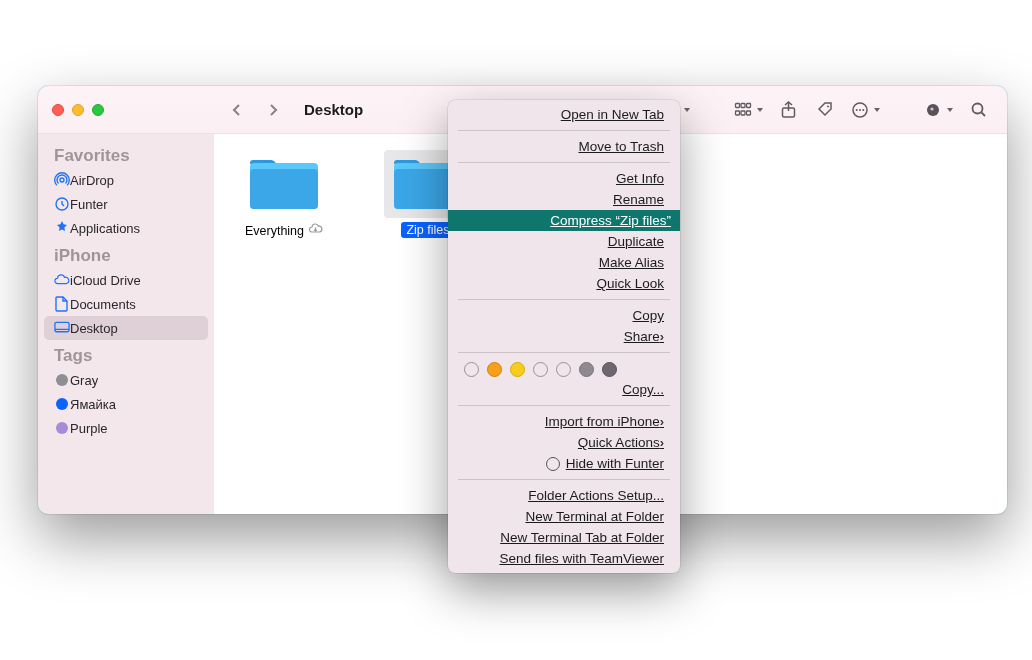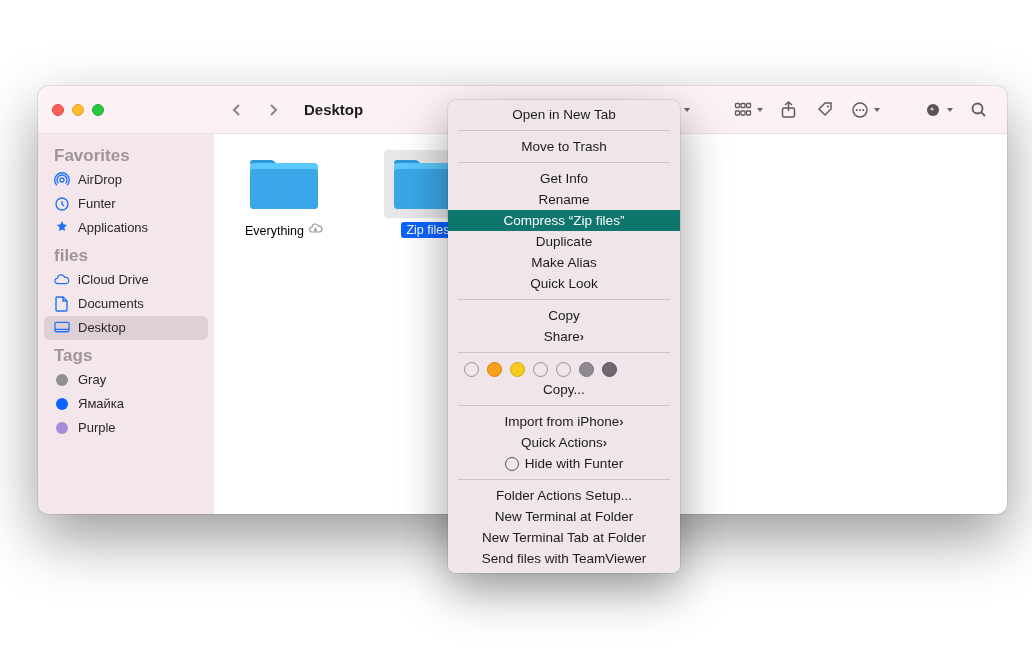--- a/index.html
+++ b/index.html
@@ -43,21 +43,21 @@
   .tbtn.group { width:auto; padding:0 4px; gap:2px;}
   .tbtn svg { display:block; }
   .tbtn.caret::after{ content:""; margin-left:3px; border-left:3.5px solid transparent; border-right:3.5px solid transparent; border-top:4.5px solid #6b6269;}
   .sidebar {
     position:absolute; left:0; top:48px; bottom:0; width:176px;
     background:#f3e7ec;
     padding:6px 6px;
     overflow:hidden;
   }
   .section-label { color:#a0949a; font-size:17px; font-weight:600; padding:6px 10px 2px;}
-  .sb-item { display:flex; align-items:flex-start; gap:8px; padding:4px 10px; border-radius:5px; color:#2a272a; }
+  .sb-item { display:flex; align-items:center; padding:4px 10px; border-radius:5px; color:#2a272a; }
   .sb-item.sel { background:#dfd0d7;}
   .sb-icon { width:16px; height:16px; flex:0 0 16px; display:flex; align-items:center; justify-content:center; color:#2073f7; }
   .tag-dot{ width:12px;height:12px;border-radius:50%; }
   .content {
     position:absolute; left:176px; top:48px; right:0; bottom:0;
     background:#fff; padding:16px 18px;
     display:flex; gap:40px; align-items:flex-start;
   }
   .folder { width:104px; display:flex; flex-direction:column; align-items:center; gap:4px; }
   .folder-box { width:88px; height:68px; display:flex; align-items:center; justify-content:center; border-radius:4px; }
@@ -69,21 +69,21 @@
     position:absolute;
     left:448px; top:100px;
     width:232px;
     background:#efe5eb;
     border-radius:7px;
     box-shadow: 0 18px 48px rgba(0,0,0,.38), 0 0 0 .5px rgba(0,0,0,.15);
     padding:4px 0;
     z-index:50;
     font-size:13.5px;
   }
-  .ctx-item { padding:3px 16px; display:flex; align-items:center; justify-content:center; color:#1c1b1c;}
+  .ctx-item { padding:3px 16px; display:flex; align-items:center; justify-content:flex-end; color:#1c1b1c;text-decoration:underline;}
   .ctx-item.hl { background:#0f766e; color:#fff; padding:3px 9px;}
   .ctx-sep { height:1px; background:rgba(0,0,0,.15); margin:5px 10px; }
   .ctx-arrow { font-size:13px; color:#3a383a; }
   .ctx-tags { padding:4px 16px 2px; display:flex; gap:8px; }
   .tcircle { width:15px; height:15px; border-radius:50%; border:1.3px solid #9a9095; }
   .tc-orange{ background:#f6a01b; border-color:#d68200;}
   .tc-yellow{ background:#f6cc1d; border-color:#d4ad0a;}
   .tc-gray{ background:#8f8990; border-color:#7a737a;}
   .tc-lead{ background:#6f6770; border-color:#595259;}
   .funter { width:14px;height:14px;border-radius:50%; border:1.5px solid #555; margin-right:6px; flex:0 0 14px;}
@@ -192,21 +192,21 @@
         <span class="ell">Funter</span>
       </div>
       <div class="sb-item">
         <div class="sb-icon">
           <svg width="16" height="16" viewBox="0 0 16 16" fill="#2073f7">
             <path d="M8 1l1.6 3.2L13 5l-2.6 2.5.6 3.6L8 9.4l-3 1.7.6-3.6L3 5l3.4-.8z"></path>
           </svg>
         </div>
         <span class="ell">Applications</span>
       </div>
-      <div class="section-label">files</div>
+      <div class="section-label">iPhone</div>
       <div class="sb-item">
         <div class="sb-icon">
           <svg width="18" height="14" viewBox="0 0 18 14" fill="none" stroke="#2073f7" stroke-width="1.3">
             <path d="M14 11H4a3 3 0 0 1 0-6 4 4 0 0 1 7.8-1A3 3 0 0 1 14 11z"></path>
           </svg>
         </div>
         <span class="ell">iCloud Drive</span>
       </div>
       <div class="sb-item">
         <div class="sb-icon">

